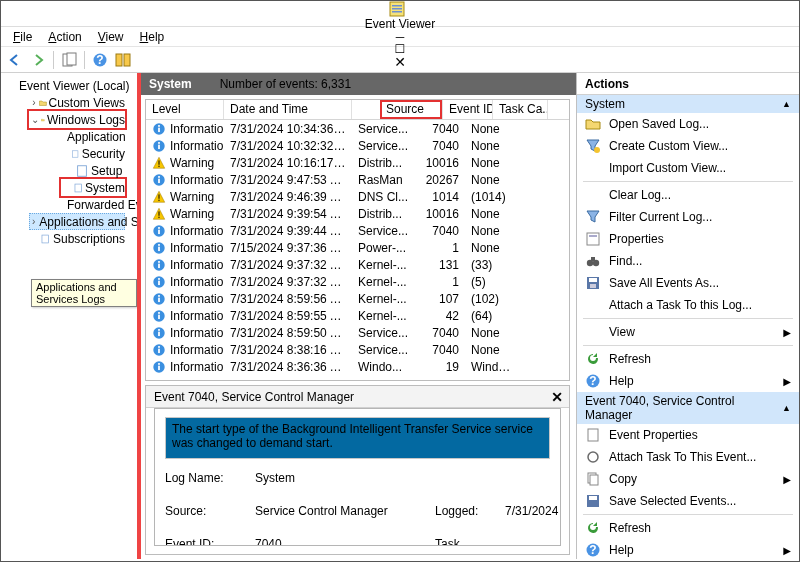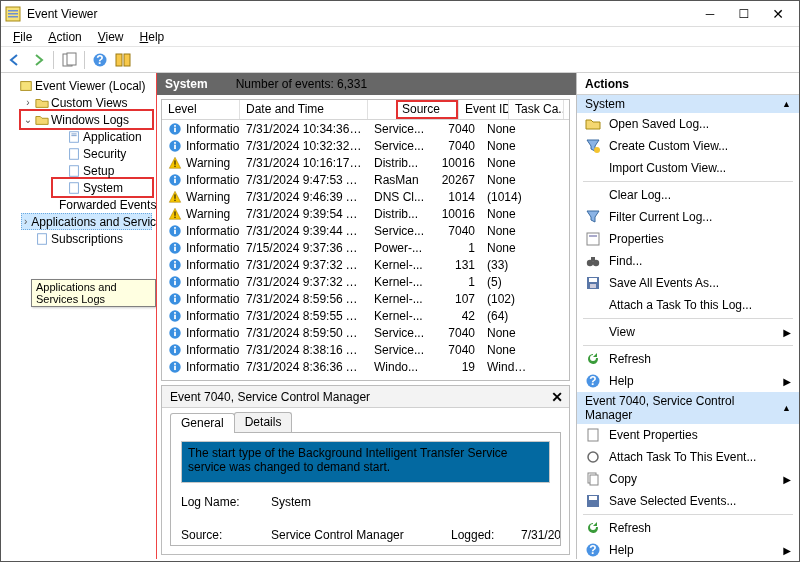--- a/index.html
+++ b/index.html
@@ -1,39 +1,39 @@
 <!DOCTYPE html>
 <html><head>
 <meta charset="utf-8">
 <style>
 * { box-sizing: border-box; font-family: "Segoe UI", Tahoma, sans-serif; font-size: 12px; }
 body { margin: 0; width: 800px; height: 562px; overflow: hidden; background: #fff; color: #000; border: 1px solid #555; }
 
 
-.titlebar { display:flex; align-items:center; height:26px; border-bottom:1px solid #ddd; padding:0 4px; }
+.titlebar { display:flex; align-items:center; height:26px; border-bottom:1px solid #ddd; padding:0 4px;flex-direction:column; }
 .titlebar .app-icon { width:16px; height:16px; margin-right:6px; display:inline-block; }
 .titlebar .title { flex:1; font-size:12px; }
 .winbtn { width:34px; height:22px; display:flex; align-items:center; justify-content:center; }
 .winbtn span { font-size:12px; line-height:1; font-family:"Segoe UI Symbol",sans-serif; }
 .winbtn.close span { font-size:14px; }
 
 
 .menubar { display:flex; height:20px; align-items:center; padding:0 4px; border-bottom:1px solid #e5e5e5; }
 .menubar div { padding:0 8px; }
 .menubar div u { text-decoration: underline; }
 
 
 .toolbar { display:flex; height:26px; align-items:center; padding:0 4px; border-bottom:1px solid #d0d0d0; gap:3px; }
 .tbtn { width:20px; height:20px; display:flex; align-items:center; justify-content:center; border:1px solid transparent; }
 .tbtn .icon { width:16px; height:16px; }
 .sep { width:1px; height:18px; background:#ccc; margin:0 2px; }
 
 
 .body { display:flex; height: calc(562px - 26px - 20px - 26px - 4px); }
-.pane-left { width:156px; border-right:1px solid #ef4444; overflow:auto; padding:4px 4px; }
+.pane-left { width:140px; border-right:4px solid #ef4444; overflow:auto; padding:4px 12px; }
 .pane-center { flex:1; display:flex; flex-direction:column; border-right:1px solid #c0c0c0; overflow:hidden; }
 .pane-right { width:222px; overflow:auto; }
 
 
 .tree ul { list-style:none; margin:0; padding:0; }
 .tree li { white-space:nowrap; }
 .node { display:flex; align-items:center; height:17px; padding-left:2px; gap:2px; }
 .twist { width:10px; display:inline-block; text-align:center; color:#555; font-size:10px; }
 .node .icon { width:14px; height:14px; }
 .node.selected { background:#cde8ff; border:1px dotted #6aa9e0; }
@@ -475,24 +475,20 @@
             <div class="col-tc">Windo...</div>
           </div>
         </div>
     </div>
 
     <div class="detail-wrap">
       <div class="d-head">
         <span>Event 7040, Service Control Manager</span>
         <span class="close">✕</span>
       </div>
-      <div class="tabs">
-        <div class="tab active">General</div>
-        <div class="tab">Details</div>
-      </div>
       <div class="tabbody">
         <div class="descbox">The start type of the Background Intelligent Transfer Service service was changed to demand start.</div>
         <div class="detgrid">
           <div>Log Name:</div>
           <div>System</div>
           <div></div>
             <div></div>
           <div>Source:</div>
           <div>Service Control Manager</div>
           <div>Logged:</div>

